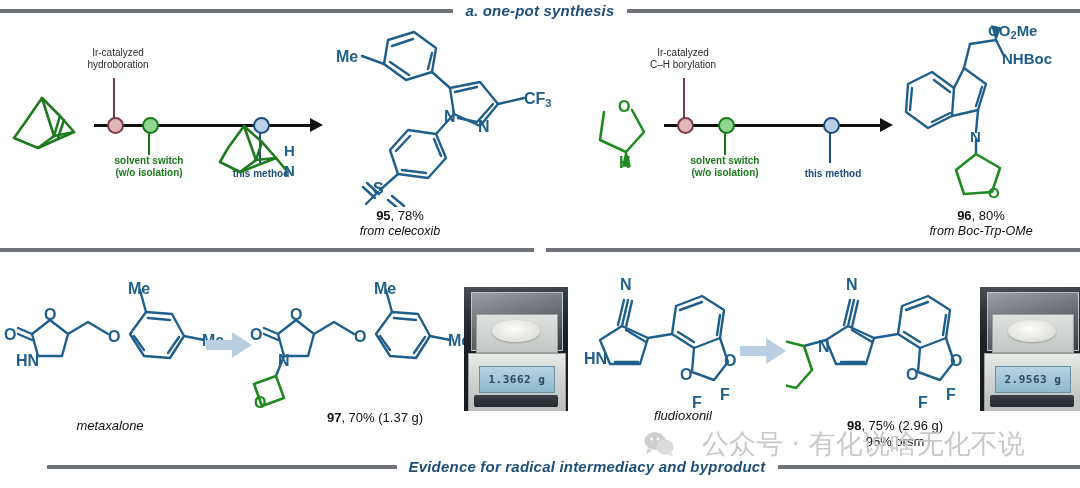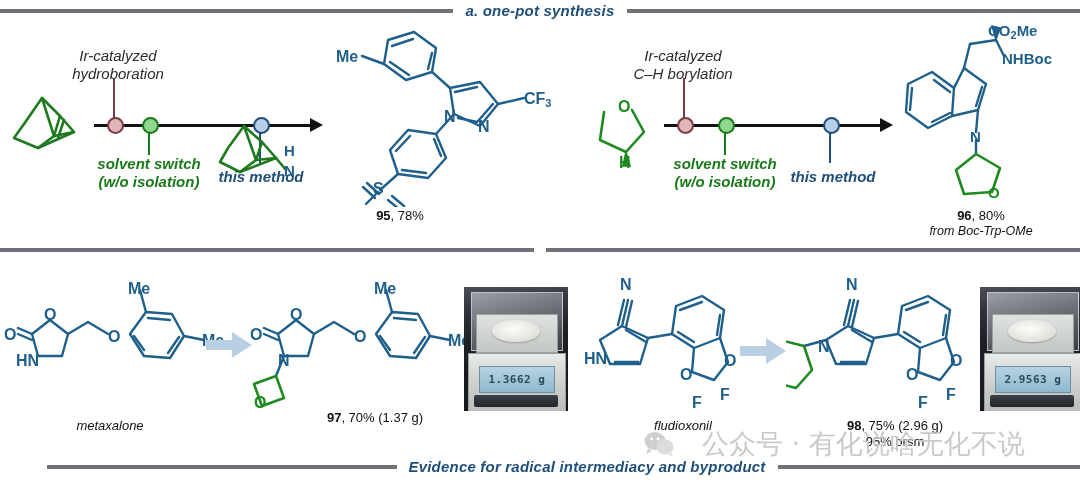--- a/index.html
+++ b/index.html
@@ -25,21 +25,21 @@
     border-left:13px solid #111;
   }
   .tl-node{position:absolute;width:17px;height:17px;border-radius:50%;box-sizing:border-box;}
   .n-rose{background:#e0b6bb;border:2.4px solid #7a3b46;}
   .n-green{background:#8fd68f;border:2.4px solid #1a7a1a;}
   .n-blue{background:#b7cfe8;border:2.4px solid #1f4e79;}
   .tl-stem{position:absolute;width:2.4px;}
   .s-rose{background:#7a3b46;}
   .s-green{background:#1a7a1a;}
   .s-blue{background:#1f4e79;}
-  .tl-lbl{position:absolute;font-size:15px;font-style:italic;line-height:1.18;text-align:center;white-space:nowrap;}
+  .tl-lbl{position:absolute;font-size:10px;line-height:1.18;text-align:center;white-space:nowrap;}
   .l-dark{color:#2b2b2b;}
   .l-green{color:#1a7a1a;font-weight:bold;}
   .l-blue{color:#1f4e79;font-weight:bold;}
 
   
   .struct{position:absolute;}
   .caption{position:absolute;text-align:center;white-space:nowrap;line-height:1.25;}
   .cap-main{font-size:13px;color:#111;}
   .cap-main b{font-weight:bold;margin-top:40px;}
   .cap-sub{font-size:12.5px;font-style:italic;color:#111;}
@@ -168,20 +168,21 @@
       <path d="M62 40 L72 52"></path>
     </g>
     <g fill="#1f5f8b" font-family="Liberation Sans, sans-serif" font-size="15" font-weight="bold">
       <text x="70" y="38">H</text>
       <text x="70" y="58">N</text>
     </g>
   </svg>
 
   <div class="caption" style="left:300px;top:208px;width:200px;">
     <div class="cap-main"><b>95</b>, <span>78%</span></div>
+    <div class="cap-sub">from celecoxib</div>
   </div>
 
   <svg class="struct" style="left:592px;top:88px;" width="70" height="80" viewBox="0 0 70 80">
     <g fill="none" stroke="#1f8a1f" stroke-width="2.6" stroke-linejoin="round" stroke-linecap="round">
       <path d="M12 24 L8 52 L34 64 L52 44 L40 22"></path>
     </g>
     <path d="M34 64 L31 78 L38 78 Z" fill="#1f8a1f" stroke="#1f8a1f" stroke-width="1.6"></path>
     <g font-family="Liberation Sans, sans-serif" font-size="16" font-weight="bold">
       <text x="26" y="24" fill="#1f8a1f">O</text>
       <text x="27" y="80" fill="#1f8a1f">H</text>
@@ -350,21 +351,21 @@
     </g>
     <g fill="#1f5f8b" font-family="Liberation Sans, sans-serif" font-size="16" font-weight="bold">
       <text x="36" y="22">N</text>
       <text x="0" y="96">HN</text>
       <text x="96" y="112">O</text>
       <text x="140" y="98">O</text>
       <text x="108" y="140">F</text>
       <text x="136" y="132">F</text>
     </g>
   </svg>
-  <div class="name-ital" style="left:608px;top:418px;width:150px;text-align:center;">fludioxonil</div>
+  <div class="name-ital" style="left:608px;top:408px;width:150px;text-align:center;">fludioxonil</div>
 
   <svg class="blockarrow" style="left:740px;top:337px;" width="48" height="28" viewBox="0 0 48 28">
     <path d="M0 9 L26 9 L26 1 L46 14 L26 27 L26 19 L0 19 Z" fill="#b9cfe4"></path>
   </svg>
 
   <svg class="struct" style="left:786px;top:268px;" width="210" height="160" viewBox="0 0 210 160">
     <g fill="none" stroke="#1f5f8b" stroke-width="2.4" stroke-linejoin="round" stroke-linecap="round">
       <path d="M62 58 L40 72 L50 96 L80 96 L88 70 Z"></path>
       <path d="M55 94 L78 94"></path>
       <path d="M66 62 L86 74"></path>

